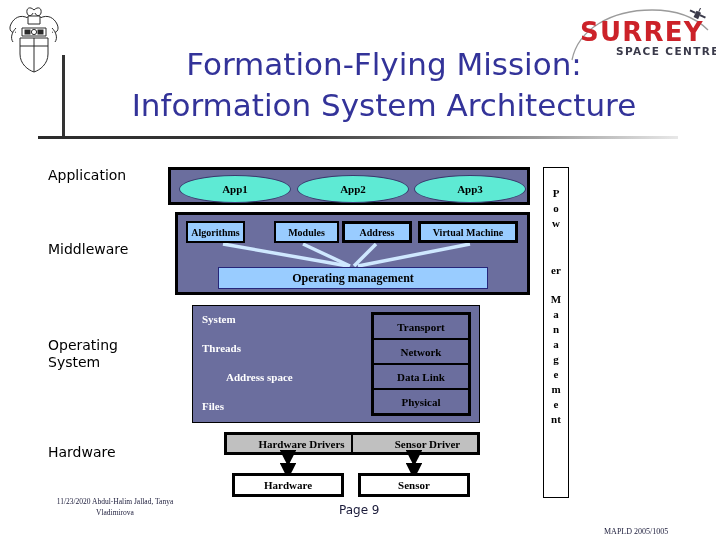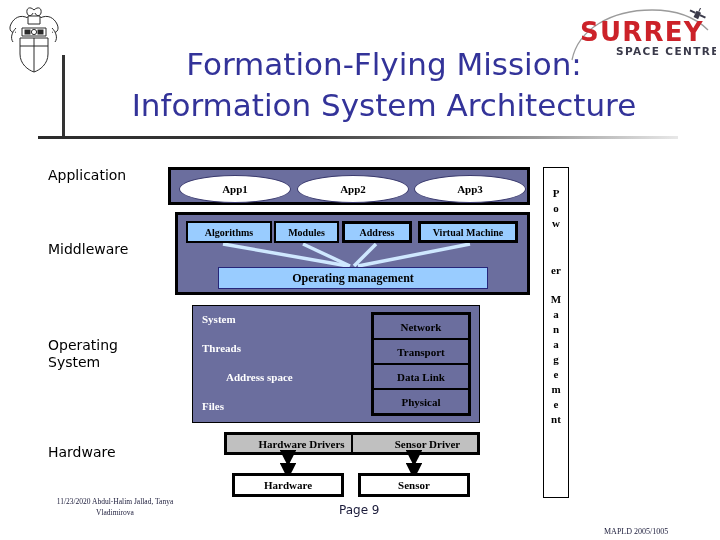--- a/index.html
+++ b/index.html
@@ -28,36 +28,36 @@
   .stacklabel{position:absolute;color:#000000;font-size:14px;line-height:17px;
               font-family:"DejaVu Sans", sans-serif;white-space:pre-line;}
   #lbl-application{left:48px;top:167px;}
   #lbl-middleware {left:48px;top:241px;}
   #lbl-os        {left:48px;top:337px;}
   #lbl-hardware  {left:48px;top:444px;}
 
   
   .applayer{position:absolute;left:168px;top:167px;width:362px;height:38px;
             background:#6b6e9e;border:3px solid #000000;box-sizing:border-box;}
-  .ellipse{position:absolute;top:5px;height:26px;background:#ffffff;
+  .ellipse{position:absolute;top:5px;height:26px;background:#5eead4;
            border:1px solid #3a3a6e;border-radius:50%;
            display:flex;align-items:center;justify-content:center;
            font-family:"Liberation Serif", serif;font-weight:bold;font-size:11px;color:#000;}
   #app1{left:8px;width:110px;}
   #app2{left:126px;width:110px;}
   #app3{left:243px;width:110px;}
 
   
   .midlayer{position:absolute;left:175px;top:212px;width:355px;height:83px;
             background:#6b6e9e;border:3px solid #000000;box-sizing:border-box;}
   .midbox{position:absolute;top:6px;height:22px;background:#99ccff;
           display:flex;align-items:center;justify-content:center;
           font-family:"Liberation Serif", serif;font-weight:bold;font-size:10px;color:#000;
           box-sizing:border-box;}
-  #mb-algorithms{left:8px;width:86px;border:2px solid #000;}
+  #mb-algorithms{left:8px;width:59px;border:2px solid #000;}
   #mb-modules{left:96px;width:65px;border:2px solid #000;}
   #mb-services{left:164px;width:70px;border:3px solid #000;}
   #mb-vm{left:240px;width:100px;border:3px solid #000;}
   .mgmtbox{position:absolute;left:40px;top:52px;width:270px;height:22px;
            background:#99ccff;border:1px solid #26267a;box-sizing:border-box;
            display:flex;align-items:center;justify-content:center;
            font-family:"Liberation Serif", serif;font-weight:bold;font-size:12px;color:#000;}
   .connsvg{position:absolute;left:0;top:0;width:100%;height:100%;pointer-events:none;}
 
   
@@ -181,22 +181,22 @@
     <div class="mgmtbox">Operating management</div>
   </div>
 
   <div class="oslayer">
     <div class="osleft" id="os-system">System</div>
     <div class="osleft" id="os-threads">Threads</div>
     <div class="osleft" id="os-address">Address space</div>
     <div class="osleft" id="os-files">Files</div>
 
     <div class="protostack">
+      <div class="protorow">Transport</div>
       <div class="protorow">Network</div>
-      <div class="protorow">Transport</div>
       <div class="protorow">Data Link</div>
       <div class="protorow last">Physical</div>
     </div>
   </div>
 
   <div class="drvbar">
     <div class="drvcell" id="drv-hardware">Hardware Drivers</div>
     <div class="drvcell" id="drv-sensor">Sensor Driver</div>
   </div>
 

